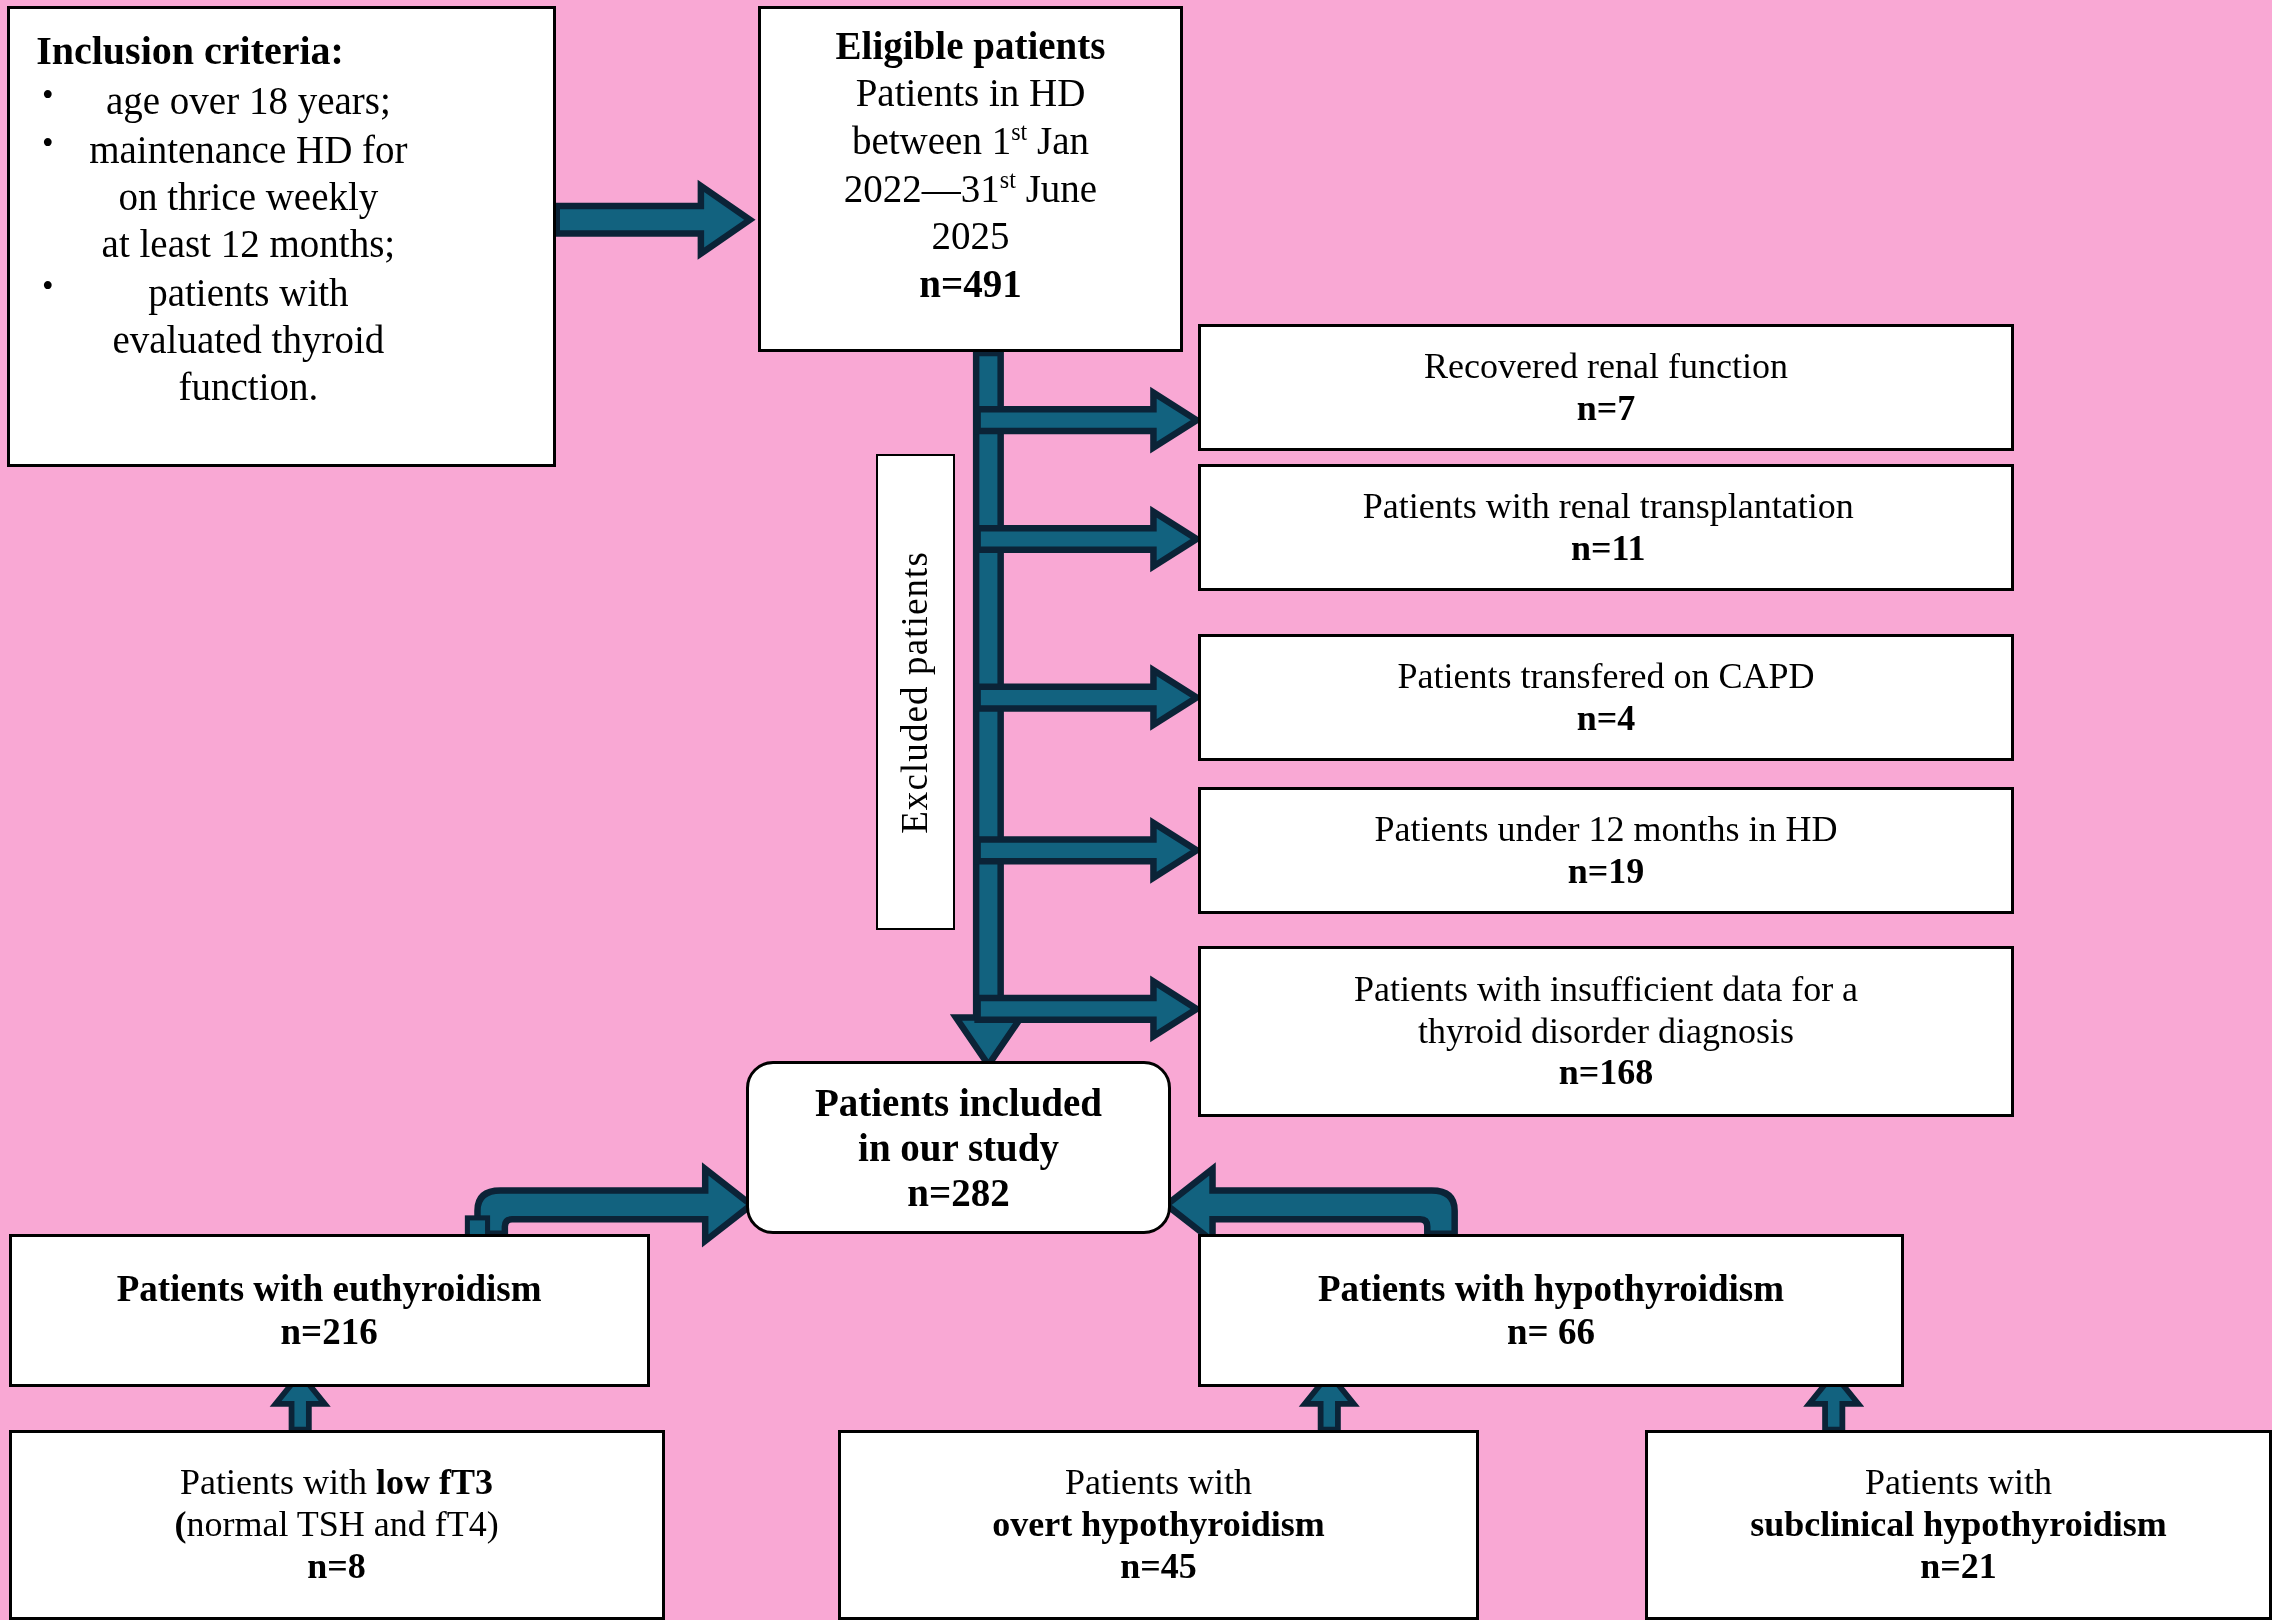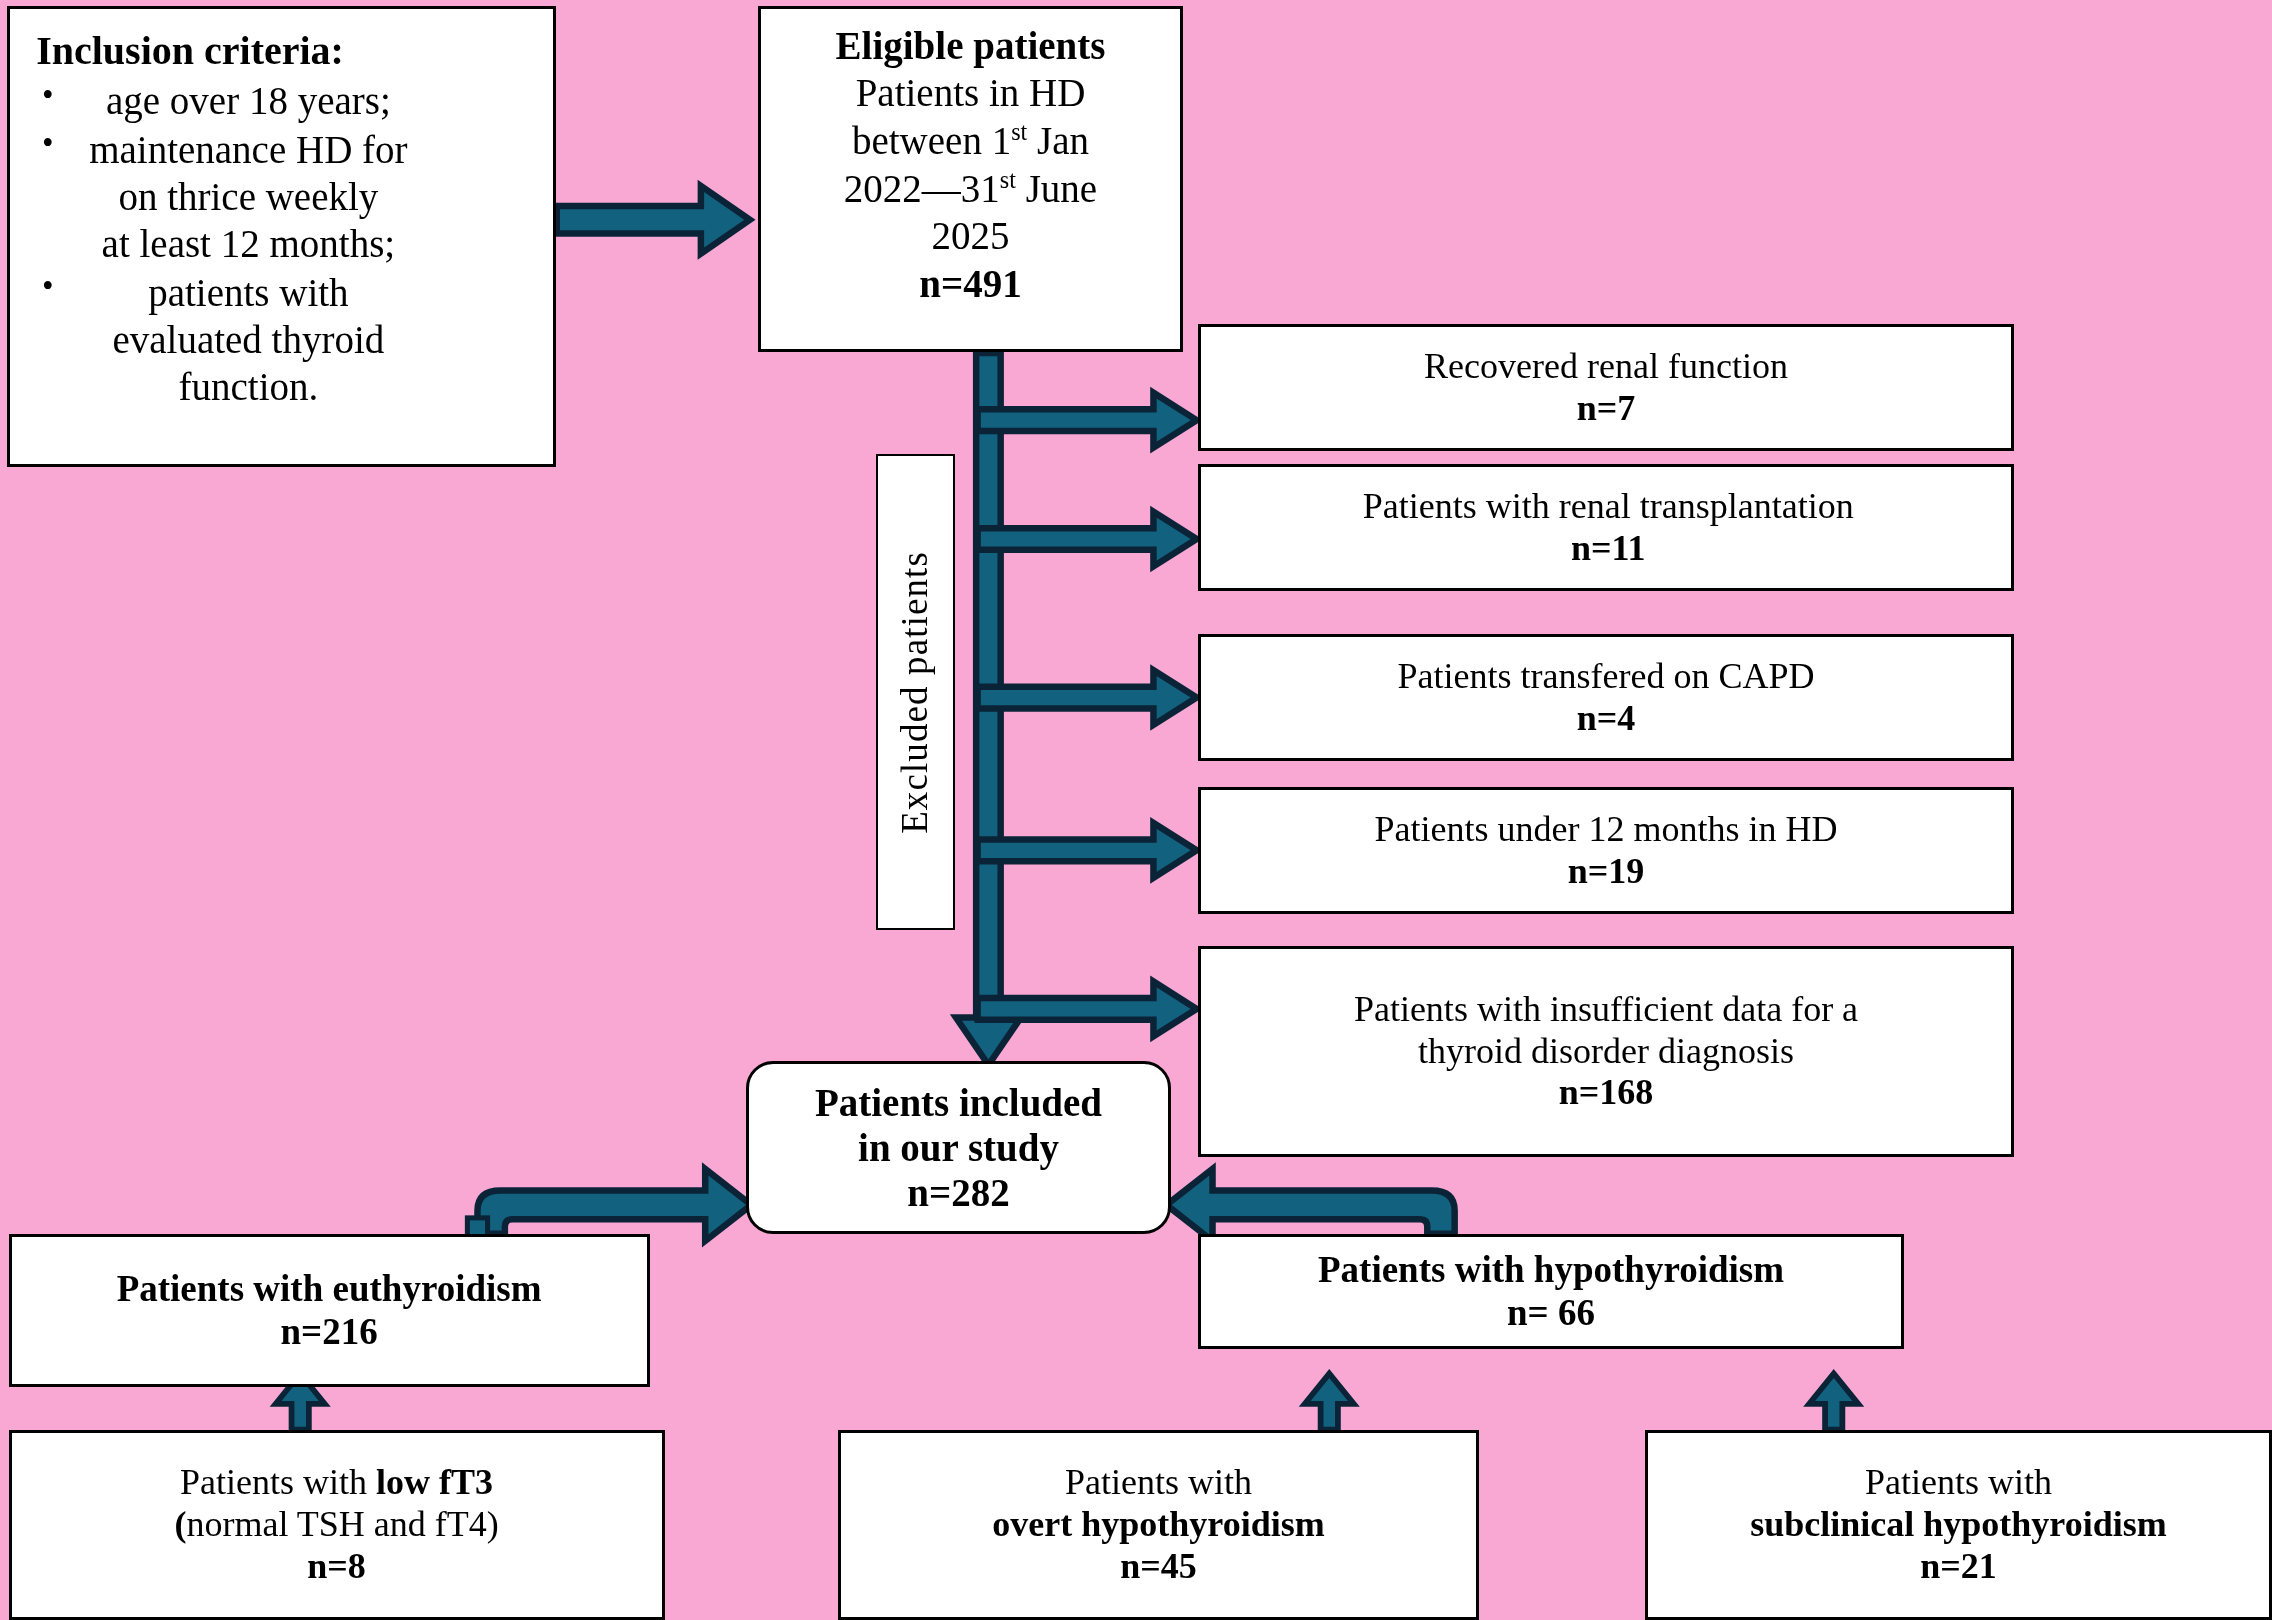--- a/index.html
+++ b/index.html
@@ -80,37 +80,37 @@
   .excl-box{
     left:1198px;
     width:816px;
     font-size:36px;
     padding:5.8px 11.5px;
   }
   #excl0{ top:324px;  height:127px; }
   #excl1{ top:464px;  height:127px;padding-left:16px; }
   #excl2{ top:634px;  height:127px; }
   #excl3{ top:787px; height:127px; }
-  #excl4{ top:946px; height:211px; }
+  #excl4{ top:946px; height:171px; }
 
   
   #included{
     left:746px; top:1061px; width:425px; height:173px;
     font-size:39px;
     font-weight:bold;
     border-radius:27px;
   }
 
   
   #euthyroid{
     left:8.6px; top:1234px; width:641px; height:153px;
     font-size:37px; font-weight:bold;
   }
   #hypothyroid{
-    left:1198px; top:1234px; width:706px; height:115px;
+    left:1198px; top:1234px; width:706px; height:153px;
     font-size:37px; font-weight:bold;
   }
 
   
   #lowft3{
     left:8.6px; top:1430px; width:656px; height:190px;
     font-size:36px;
   }
   #overt{
     left:838px; top:1430px; width:641px; height:190px;

